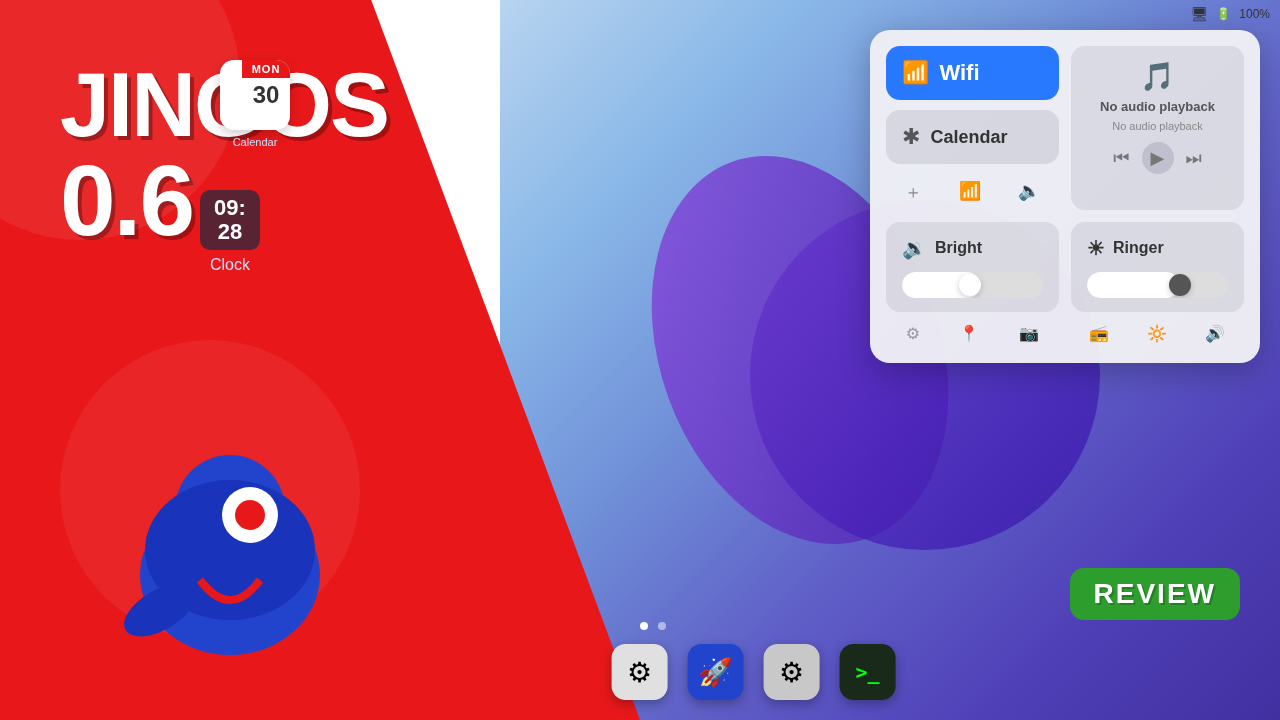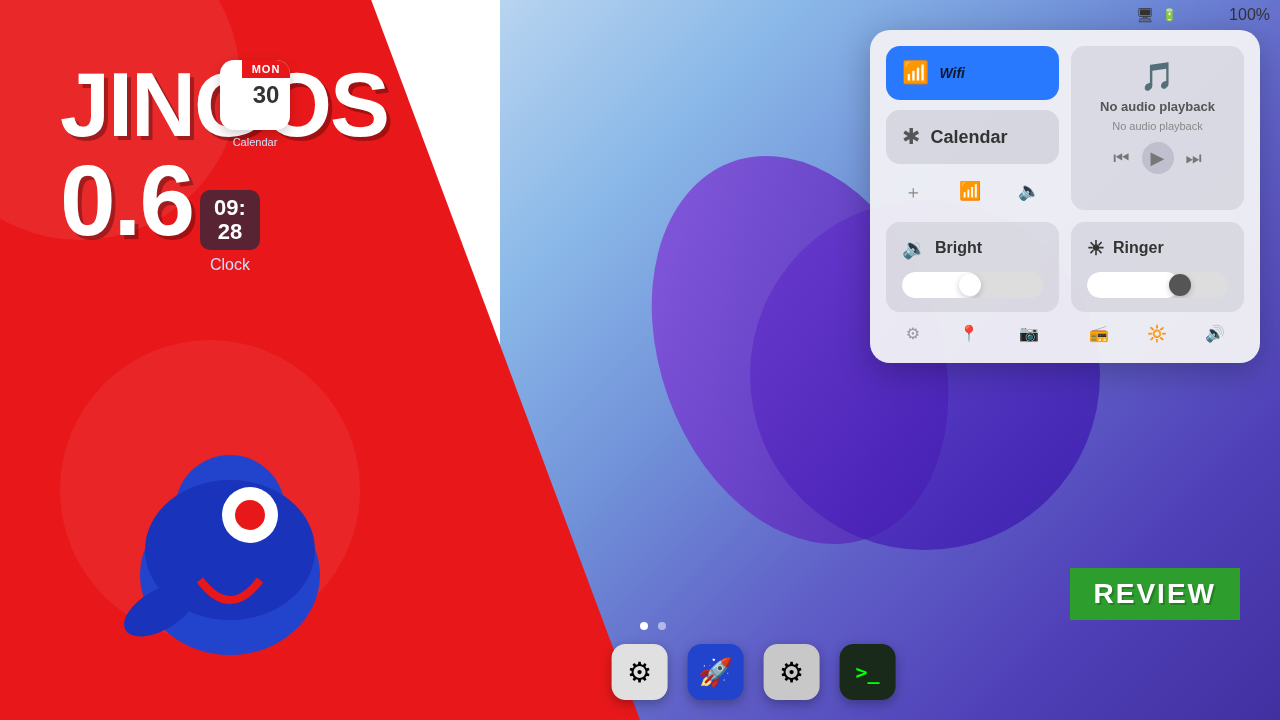--- a/index.html
+++ b/index.html
@@ -106,21 +106,21 @@
       top: 6px;
       right: 10px;
       display: flex;
       align-items: center;
       gap: 8px;
       font-size: 12px;
       color: #333;
       z-index: 20;
     }
     .status-bar .monitor-icon { font-size: 14px; }
-    .battery-text { font-size: 16px; margin-left: 44px; }
+    .battery-text { font-size: 12px; }
 
     
     .calendar-widget {
       position: absolute;
       top: 60px;
       left: 220px;
       display: flex;
       flex-direction: column;
       align-items: center;
       z-index: 10;
@@ -210,24 +210,23 @@
       display: flex;
       align-items: center;
       gap: 10px;
       cursor: pointer;
     }
     .wifi-btn .wifi-icon {
       color: white;
       font-size: 22px;
     }
     .wifi-label {
-      color: #0f172a;
-      font-size: 14px;
+      color: #ffffff;
+      font-size: 22px;
       font-weight: 600;
-      font-style: italic;
     }
 
     .bluetooth-btn {
       background: rgba(200,200,210,0.6);
       border-radius: 14px;
       padding: 14px 16px;
       display: flex;
       align-items: center;
       gap: 10px;
       cursor: pointer;
@@ -429,21 +428,21 @@
       background: rgba(255,255,255,0.5);
     }
     .dot.active { background: white; }
 
     
     .review-badge {
       position: absolute;
       bottom: 100px;
       right: 40px;
       background: #2d9e2d;
-      border-radius: 0;
+      border-radius: 14px;
       padding: 10px 24px;
       z-index: 25;
     }
     .review-text {
       font-family: 'Arial Black', Arial, sans-serif;
       font-size: 28px;
       font-weight: 900;
       color: white;
       letter-spacing: 2px;
       text-shadow: 2px 2px 0 rgba(0,0,0,0.2);

